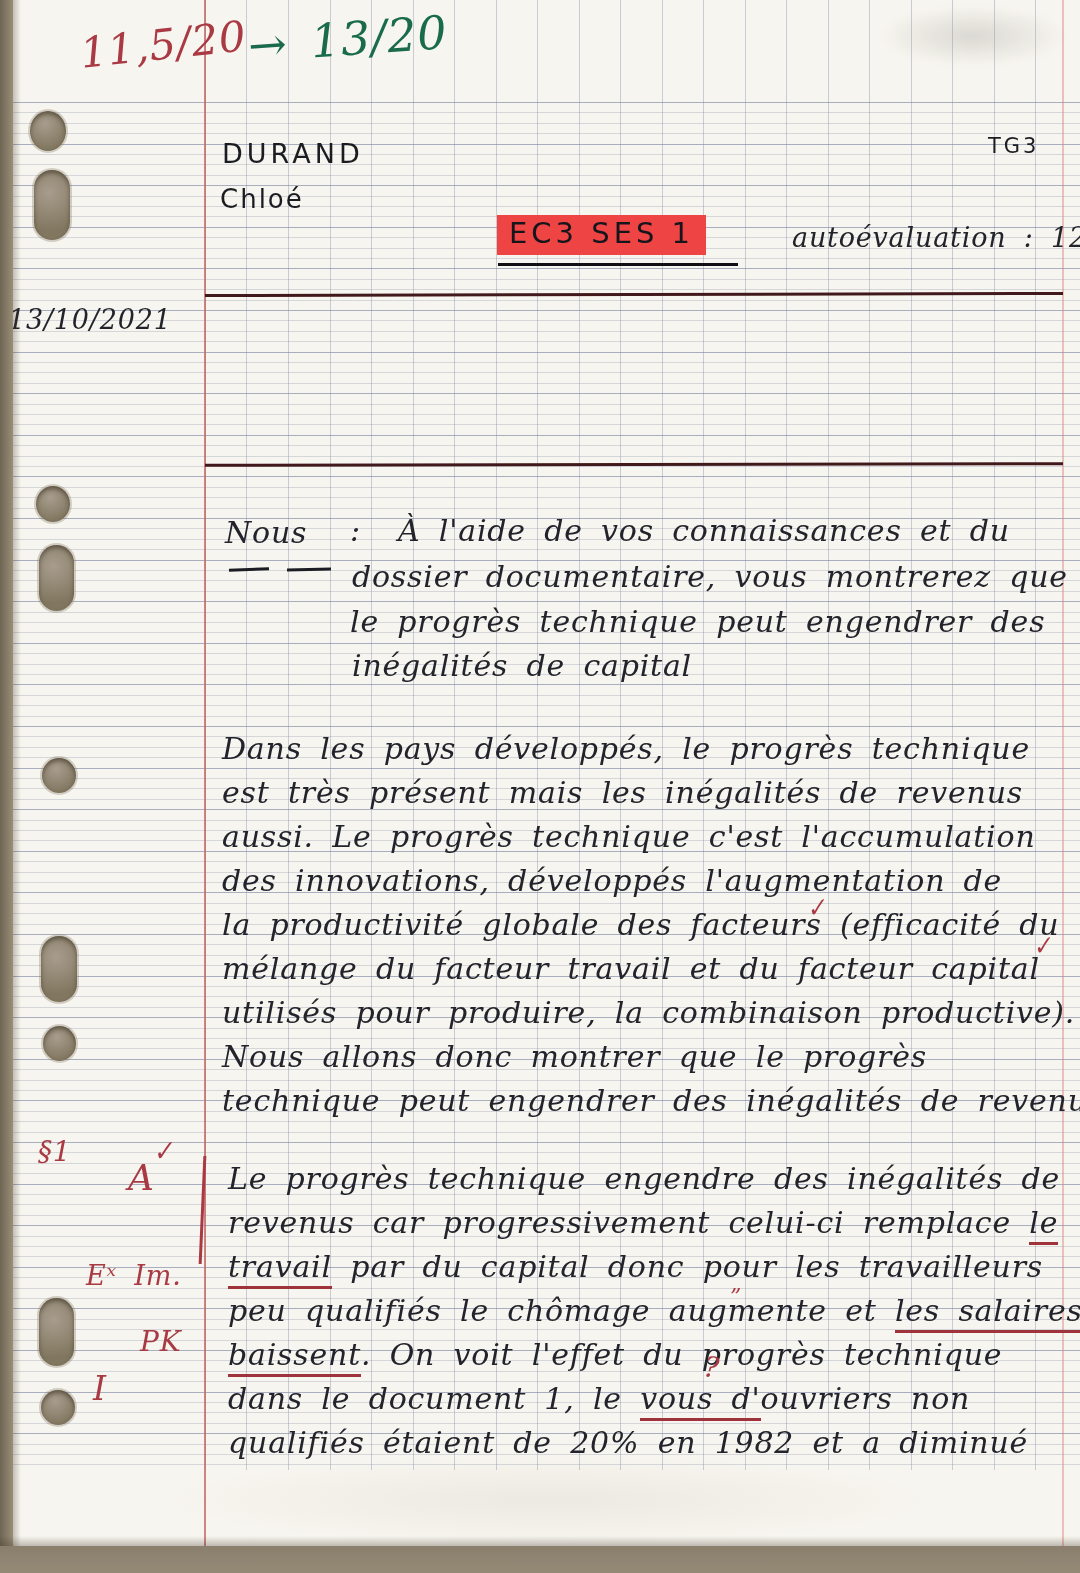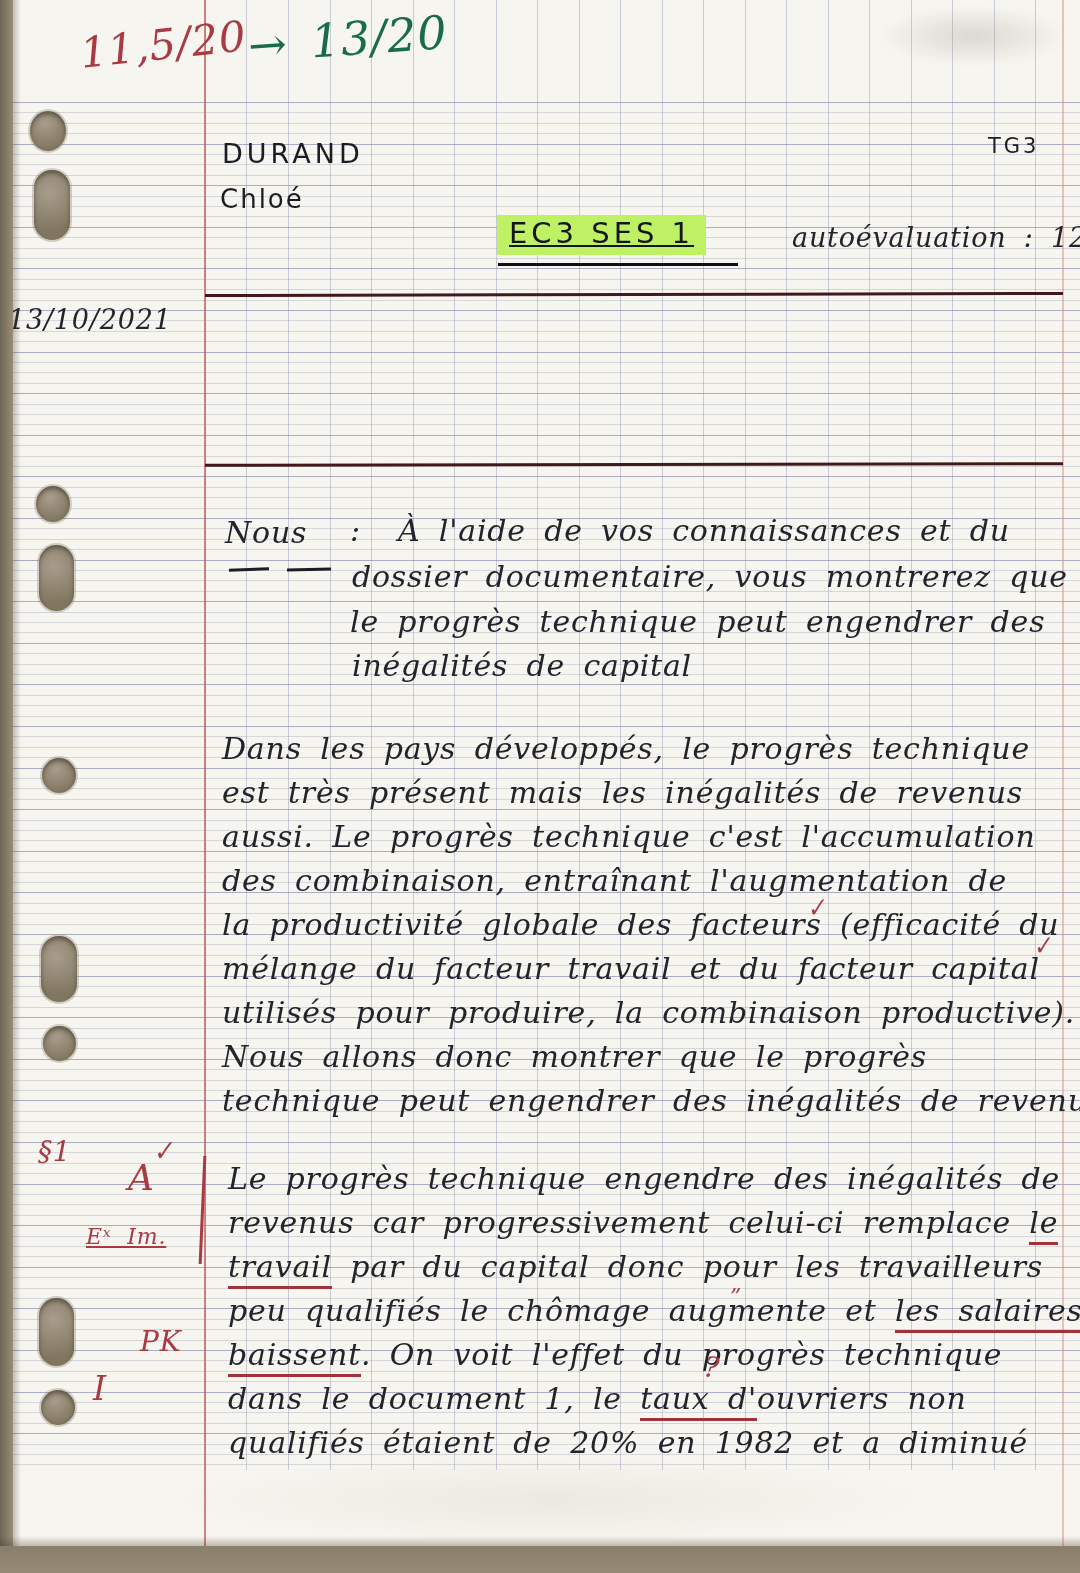--- a/index.html
+++ b/index.html
@@ -54,24 +54,24 @@
   .print{
     font-family:"DejaVu Sans", sans-serif;
     color:#1b1c22;
     white-space:nowrap;
     line-height:1;
   }
   .red{color:#a93a44;}
   .green{color:#1a6b4c;}
   .ru{border-bottom:3px solid #9e333c;padding-bottom:2px;}
   .title-hl{
-    background:#bef264;
+    background:#ef4444;
     font-family:"DejaVu Sans", sans-serif;
     font-size:29px;letter-spacing:4px;color:#15151c;
-    padding:4px 12px 7px 12px;line-height:1;white-space:nowrap;text-decoration:underline;
+    padding:4px 12px 7px 12px;line-height:1;white-space:nowrap;
   }
   .ink-bar{background:#101014;}
   .maroon-bar{background:#41191c;}
   .red-bar{background:#a93a44;}
   .sujet-dash{background:#1c1c24;height:3px;}
 </style>
 </head>
 <body>
 
 <div class="abs grid-h-fine"></div>
@@ -104,44 +104,44 @@
 <div class="abs sujet-dash" style="left:287px;top:568px;width:44px;transform:rotate(-1deg);"></div>
 <div class="abs hw" style="left:350px;top:516px;">:</div>
 <div class="abs hw" style="left:398px;top:516px;">À l'aide de vos connaissances et du</div>
 <div class="abs hw" style="left:352px;top:562px;">dossier documentaire, vous montrerez que</div>
 <div class="abs hw" style="left:350px;top:607px;">le progrès technique peut engendrer des</div>
 <div class="abs hw" style="left:352px;top:651px;">inégalités de capital</div>
 
 <div class="abs hw" style="left:222px;top:734px;">Dans les pays développés, le progrès technique</div>
 <div class="abs hw" style="left:222px;top:778px;">est très présent mais les inégalités de revenus</div>
 <div class="abs hw" style="left:222px;top:822px;">aussi. Le progrès technique c'est l'accumulation</div>
-<div class="abs hw" style="left:222px;top:866px;">des combinaison, entraînant l'augmentation de</div>
+<div class="abs hw" style="left:222px;top:866px;">des innovations, développés l'augmentation de</div>
 <div class="abs hw" style="left:222px;top:910px;">la productivité globale des facteurs (efficacité du</div>
 <div class="abs hw" style="left:222px;top:954px;">mélange du facteur travail et du facteur capital</div>
 <div class="abs hw" style="left:222px;top:998px;">utilisés pour produire, la combinaison productive).</div>
 <div class="abs hw" style="left:222px;top:1042px;">Nous allons donc montrer que le progrès</div>
 <div class="abs hw" style="left:222px;top:1086px;">technique peut engendrer des inégalités de revenus.</div>
 
 <div class="abs hw red" style="left:806px;top:896px;font-size:24px;transform:rotate(-12deg);">✓</div>
 <div class="abs hw red" style="left:1032px;top:934px;font-size:24px;transform:rotate(-12deg);">✓</div>
 
 <div class="abs hw red" style="left:38px;top:1138px;font-size:28px;">§1</div>
 <div class="abs hw red" style="left:128px;top:1160px;font-size:36px;">A</div>
 <div class="abs hw red" style="left:152px;top:1138px;font-size:26px;transform:rotate(-10deg);">✓</div>
 <div class="abs red-bar" style="left:201px;top:1156px;width:3px;height:108px;transform:rotate(2.5deg);"></div>
-<div class="abs hw red" style="left:86px;top:1226px;font-size:22px;text-decoration:underline;">Eˣ Im.</div>
+<div class="abs hw red" style="left:86px;top:1262px;font-size:27px;">Eˣ Im.</div>
 <div class="abs hw red" style="left:140px;top:1328px;font-size:28px;">PK</div>
 <div class="abs hw red" style="left:93px;top:1372px;font-size:33px;">I</div>
 
 <div class="abs hw" style="left:228px;top:1164px;"><span>Le progrès technique engendre des inégalités de</span></div>
 <div class="abs hw" style="left:228px;top:1208px;"><span>revenus car progressivement celui-ci remplace </span><span class="ru">le</span></div>
 <div class="abs hw" style="left:228px;top:1252px;"><span class="ru">travail</span><span> par du capital donc pour les travailleurs</span></div>
 <div class="abs hw" style="left:228px;top:1296px;"><span>peu qualifiés le chômage augmente et </span><span class="ru">les salaires</span></div>
 <div class="abs hw" style="left:228px;top:1340px;font-style:italic;"><span class="ru">baissent</span><span>.  On voit l'effet du progrès technique</span></div>
-<div class="abs hw" style="left:228px;top:1384px;"><span>dans le document 1, le </span><span class="ru">taux d'</span><span>ouvriers non</span></div>
+<div class="abs hw" style="left:228px;top:1384px;"><span>dans le document 1, le </span><span class="ru">vous d'</span><span>ouvriers non</span></div>
 <div class="abs hw" style="left:228px;top:1428px;"><span>qualifiés étaient de 20% en 1982 et a diminué</span></div>
 
 <div class="abs hw red" style="left:730px;top:1286px;font-size:22px;">”</div>
 <div class="abs hw red" style="left:704px;top:1354px;font-size:28px;transform:rotate(6deg);">?</div>
 
 <div class="abs hole round" style="left:30px;top:111px;width:36px;height:40px;"></div>
 <div class="abs hole oval" style="left:34px;top:170px;width:36px;height:70px;"></div>
 <div class="abs hole round" style="left:36px;top:486px;width:34px;height:36px;"></div>
 <div class="abs hole oval" style="left:39px;top:545px;width:35px;height:66px;"></div>
 <div class="abs hole round" style="left:42px;top:758px;width:34px;height:35px;"></div>

